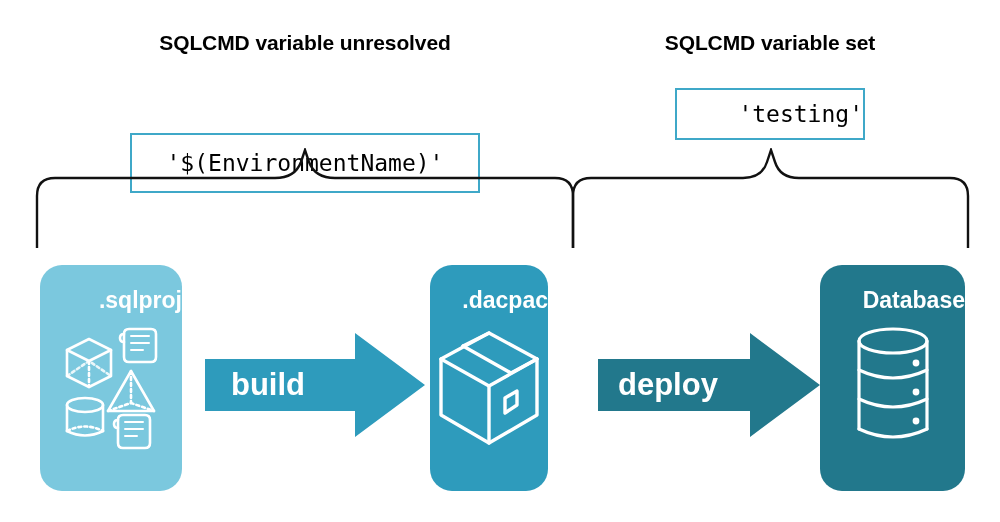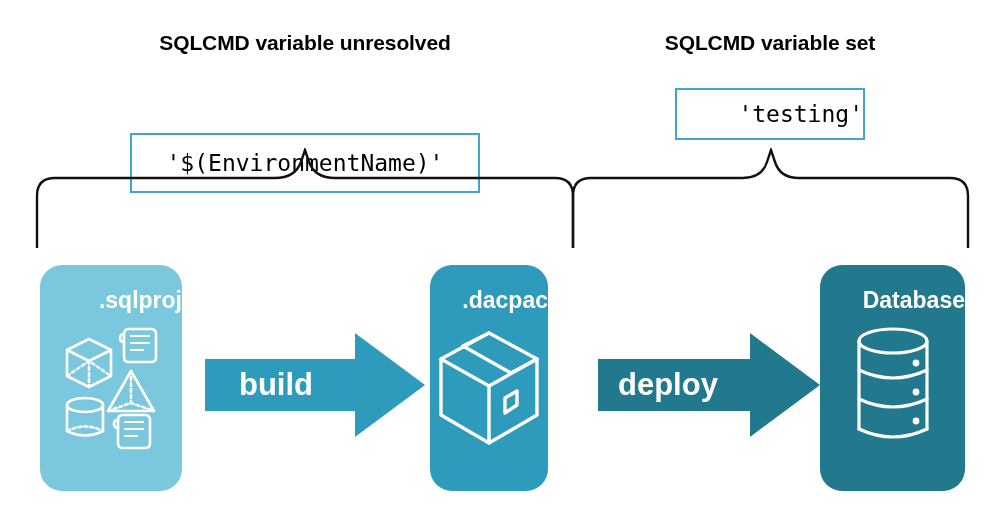--- a/index.html
+++ b/index.html
@@ -94,21 +94,21 @@
     top: 0;
     left: 0;
     width: 100%;
     height: 100%;
     display: flex;
     align-items: center;
     font-family: "Liberation Sans", sans-serif;
     font-weight: bold;
     font-size: 31px;
     color: #ffffff;
-    padding-left: 34px;
+    padding-left: 26px;
     box-sizing: border-box;
     pointer-events: none;
   }
   #arrow-deploy .arrow-label { padding-left: 20px; }
 
   
   .brace { position: absolute; }
   #brace-left  { left: 25px;  top: 148px; width: 560px; height: 100px; }
   #brace-right { left: 563px; top: 148px; width: 415px; height: 100px; }
 </style>

